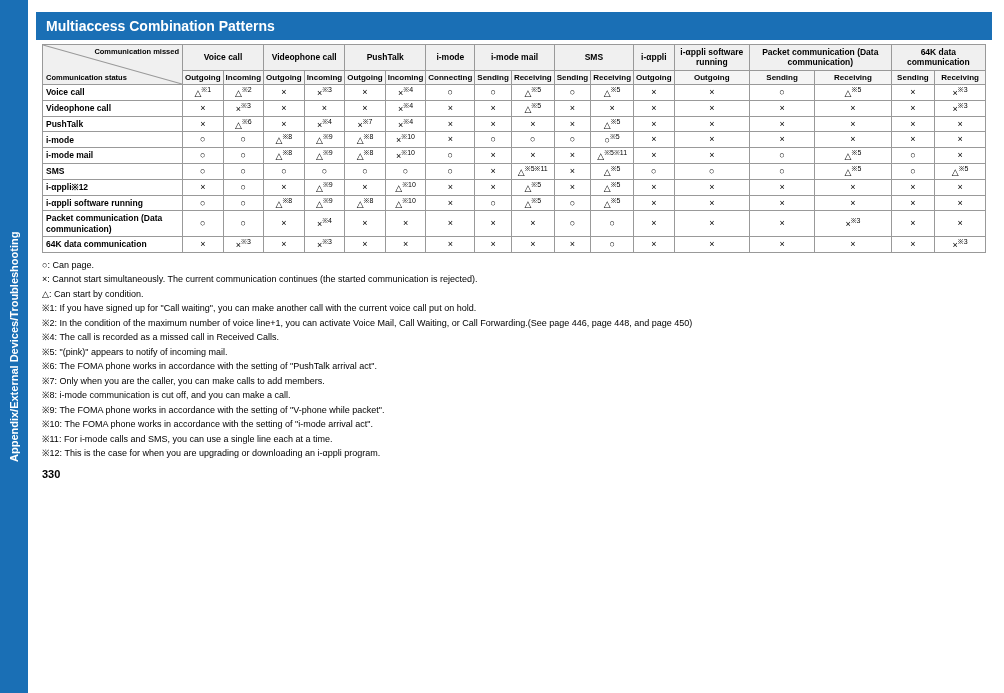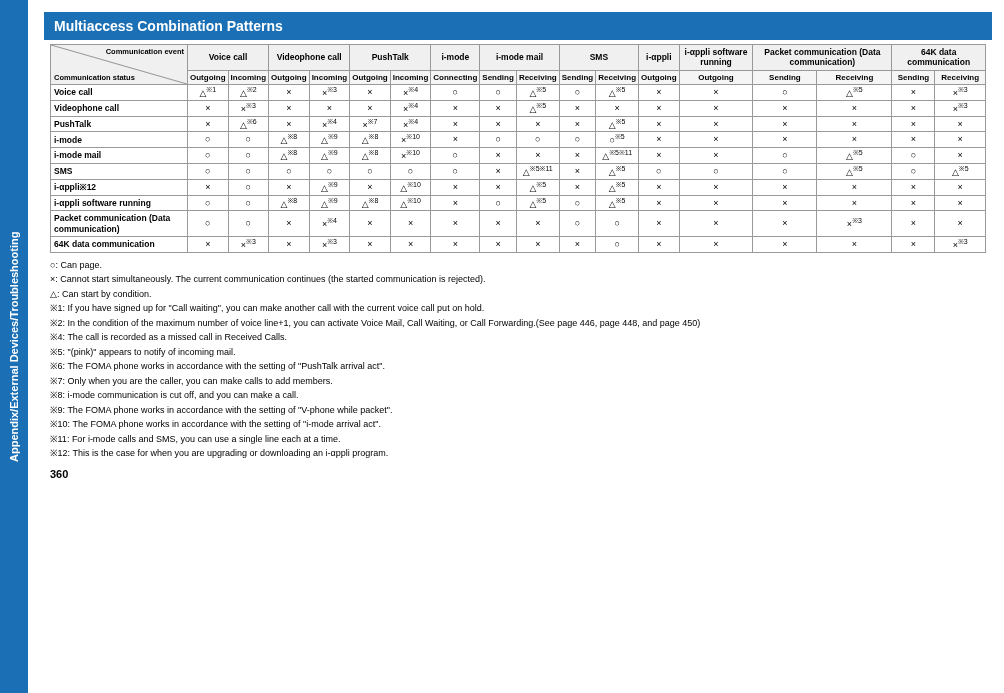--- a/index.html
+++ b/index.html
@@ -28,21 +28,21 @@
       text-orientation: mixed;
       transform: rotate(180deg);
       display: flex;
       align-items: center;
       justify-content: center;
       color: #fff;
       font-size: 11px;
       font-weight: bold;
     }
     .content {
-      margin-left: 32px;
+      margin-left: 24px;
       padding: 12px;
     }
     .table-container {
       padding: 4px 6px 2px 6px;
       overflow-x: auto;
     }
     table {
       border-collapse: collapse;
       width: 100%;
       font-size: 8.5px;
@@ -115,21 +115,21 @@
   <div class="table-container">
     <table>
       <thead>
 
         <tr class="header-row">
 
           <th rowspan="2" class="comm-event-label diag-cell" style="min-width:70px;position:relative;">
             <svg class="diag-line" viewBox="0 0 70 40" preserveAspectRatio="none">
               <line x1="0" y1="0" x2="70" y2="40" stroke="#999" stroke-width="1"></line>
             </svg>
-            <span style="position:absolute;top:2px;right:3px;font-size:7.5px;">Communication event</span>
+            <span style="position:absolute;top:2px;right:3px;font-size:7.5px;">Communication missed</span>
             <span style="position:absolute;bottom:2px;left:3px;font-size:7.5px;">Communication status</span>
           </th>
           <th colspan="2">Voice call</th>
           <th colspan="2">Videophone call</th>
           <th colspan="2">PushTalk</th>
           <th colspan="1">i-mode</th>
           <th colspan="2">i-mode mail</th>
           <th colspan="2">SMS</th>
           <th colspan="1">i-αppli</th>
           <th colspan="1">i-αppli software running</th>
@@ -374,14 +374,14 @@
         <p>※6:   The FOMA phone works in accordance with the setting of "PushTalk arrival act".</p>
         <p>※7:   Only when you are the caller, you can make calls to add members.</p>
         <p>※8:   i-mode communication is cut off, and you can make a call.</p>
         <p>※9:   The FOMA phone works in accordance with the setting of "V-phone while packet".</p>
         <p>※10:  The FOMA phone works in accordance with the setting of "i-mode arrival act".</p>
         <p>※11:  For i-mode calls and SMS, you can use a single line each at a time.</p>
         <p>※12:  This is the case for when you are upgrading or downloading an i-αppli program.</p>
       </div>
   </div>
 
-  <div class="page-num">360</div>
+  <div class="page-num">330</div>
 </div>
 
 </body></html>

